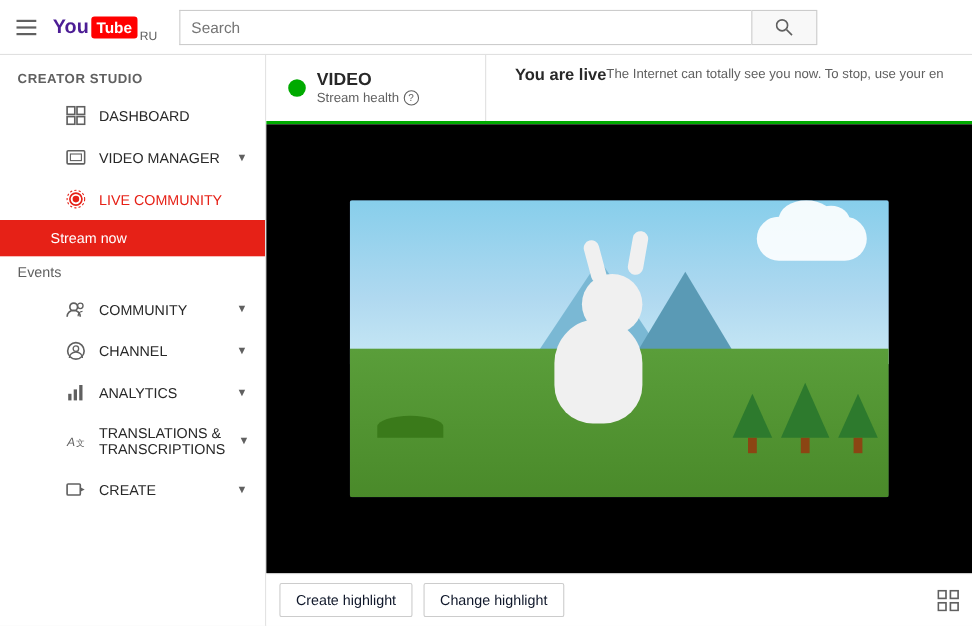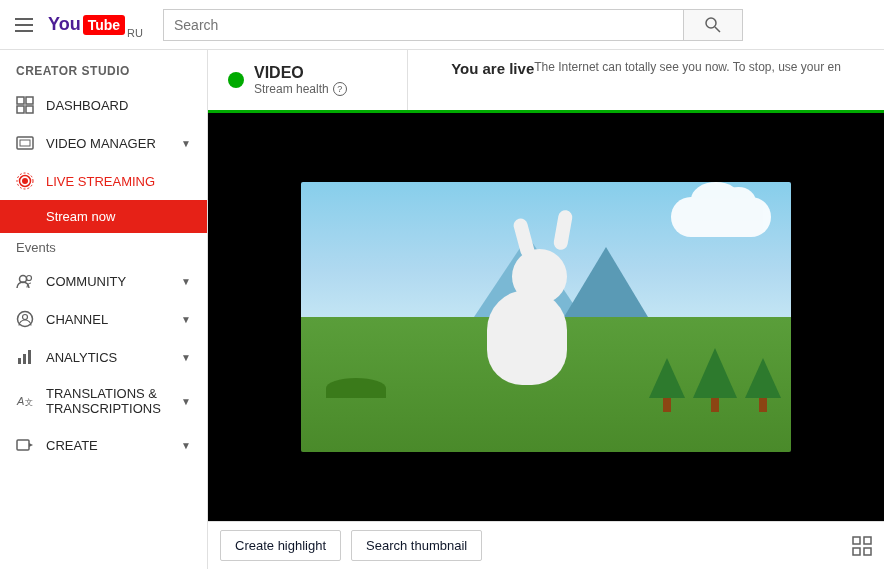--- a/index.html
+++ b/index.html
@@ -17,23 +17,23 @@
     .logo-tube { background: red; color: white; font-size: 14px; font-weight: bold; padding: 2px 5px; border-radius: 3px; }
     .logo-ru { font-size: 11px; color: #606060; align-self: flex-start; margin-top: 16px; }
     .search-bar { display: flex; flex: 1; max-width: 580px; margin-left: 10px; }
     .search-bar input { flex: 1; height: 32px; border: 1px solid #ccc; border-right: none; padding: 0 10px; font-size: 14px; outline: none; }
     .search-bar button { width: 60px; height: 32px; background: #f8f8f8; border: 1px solid #ccc; cursor: pointer; display: flex; align-items: center; justify-content: center; }
 
     
     .main-layout { display: flex; flex: 1; overflow: hidden; }
 
     
-    .sidebar { width: 208px; background: #fff; border-right: 1px solid #e0e0e0; overflow-y: auto; flex-shrink: 0; }
+    .sidebar { width: 242px; background: #fff; border-right: 1px solid #e0e0e0; overflow-y: auto; flex-shrink: 0; }
     .sidebar-title { padding: 14px 16px 8px; font-size: 12px; font-weight: bold; color: #606060; letter-spacing: 0.5px; }
-    .sidebar-item { display: flex; align-items: center; padding: 10px 16px; cursor: pointer; color: #282828; gap: 12px; }
+    .sidebar-item { display: flex; align-items: center; padding: 10px 16px; cursor: pointer; color: #282828; gap: 12px; margin-left: 44px; }
     .sidebar-item .item-icon { width: 18px; height: 18px; flex-shrink: 0; display: flex; align-items: center; justify-content: center; }
     .sidebar-item .item-label { flex: 1; font-size: 13px; font-weight: 500; }
     .sidebar-item .chevron { font-size: 10px; color: #606060; }
     .sidebar-sub-item { padding: 7px 16px; cursor: pointer; color: #606060; font-size: 13px; }
 
     
     .content { flex: 1; overflow: hidden; display: flex; flex-direction: column; background: #f9f9f9; }
 
     
     .live-header { display: flex; background: #fff; border-bottom: 3px solid #00aa00; flex-shrink: 0; }
@@ -130,21 +130,21 @@
     </div>
 
     <div class="sidebar-item" style="color:#e62117;">
       <div class="item-icon">
         <svg width="18" height="18" viewBox="0 0 18 18">
             <circle cx="9" cy="9" r="3" fill="#e62117"></circle>
             <circle cx="9" cy="9" r="5.5" fill="none" stroke="#e62117" stroke-width="1.5"></circle>
             <circle cx="9" cy="9" r="8" fill="none" stroke="#e62117" stroke-width="1" stroke-dasharray="2,2"></circle>
           </svg>
       </div>
-      <span class="item-label">LIVE STREAMING</span>
+      <span class="item-label">LIVE COMMUNITY</span>
     </div>
 
     <div style="background:#e62117; color:white; padding:9px 16px 9px 46px; font-size:13px; cursor:pointer; font-weight:500;">
       <span>Stream now</span>
     </div>
 
     <div class="sidebar-sub-item">
       <span>Events</span>
     </div>
 
@@ -262,21 +262,21 @@
             </div>
           </div>
 
           <div style="position:absolute; bottom:20%; left:5%; width:60px; height:20px; background:#3a7a1a; border-radius:50% 50% 0 0;"></div>
         </div>
       </div>
     </div>
 
     <div class="bottom-bar">
       <button class="btn-outline">Create highlight</button>
-      <button class="btn-outline">Search thumbnail</button>
+      <button class="btn-outline">Change highlight</button>
       <div class="spacer"></div>
       <div class="grid-icon">
         <svg width="20" height="20" viewBox="0 0 20 20">
             <rect x="1" y="1" width="7" height="7" fill="none" stroke="#606060" stroke-width="1.5"></rect>
             <rect x="12" y="1" width="7" height="7" fill="none" stroke="#606060" stroke-width="1.5"></rect>
             <rect x="1" y="12" width="7" height="7" fill="none" stroke="#606060" stroke-width="1.5"></rect>
             <rect x="12" y="12" width="7" height="7" fill="none" stroke="#606060" stroke-width="1.5"></rect>
           </svg>
       </div>
     </div>

